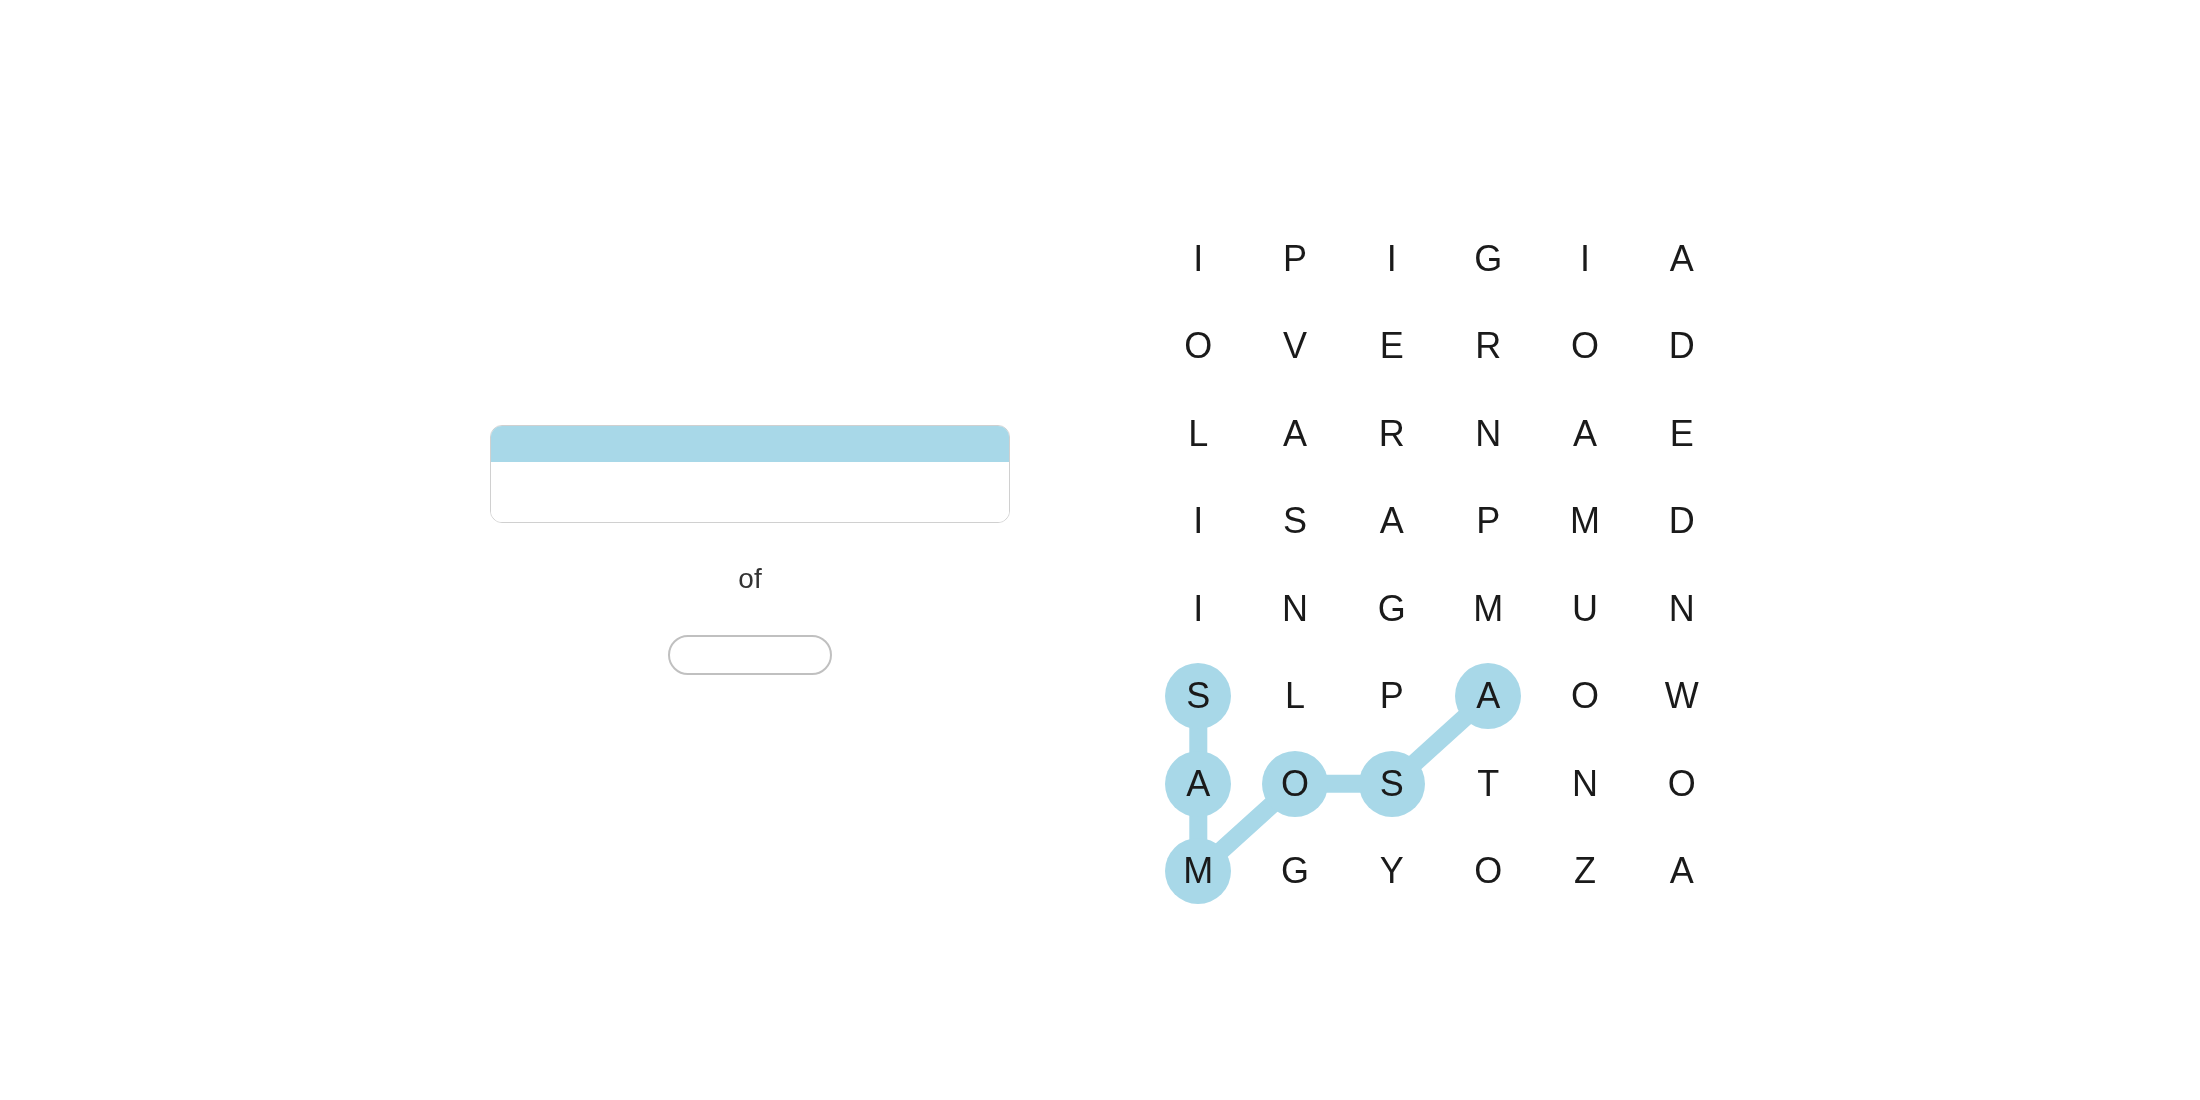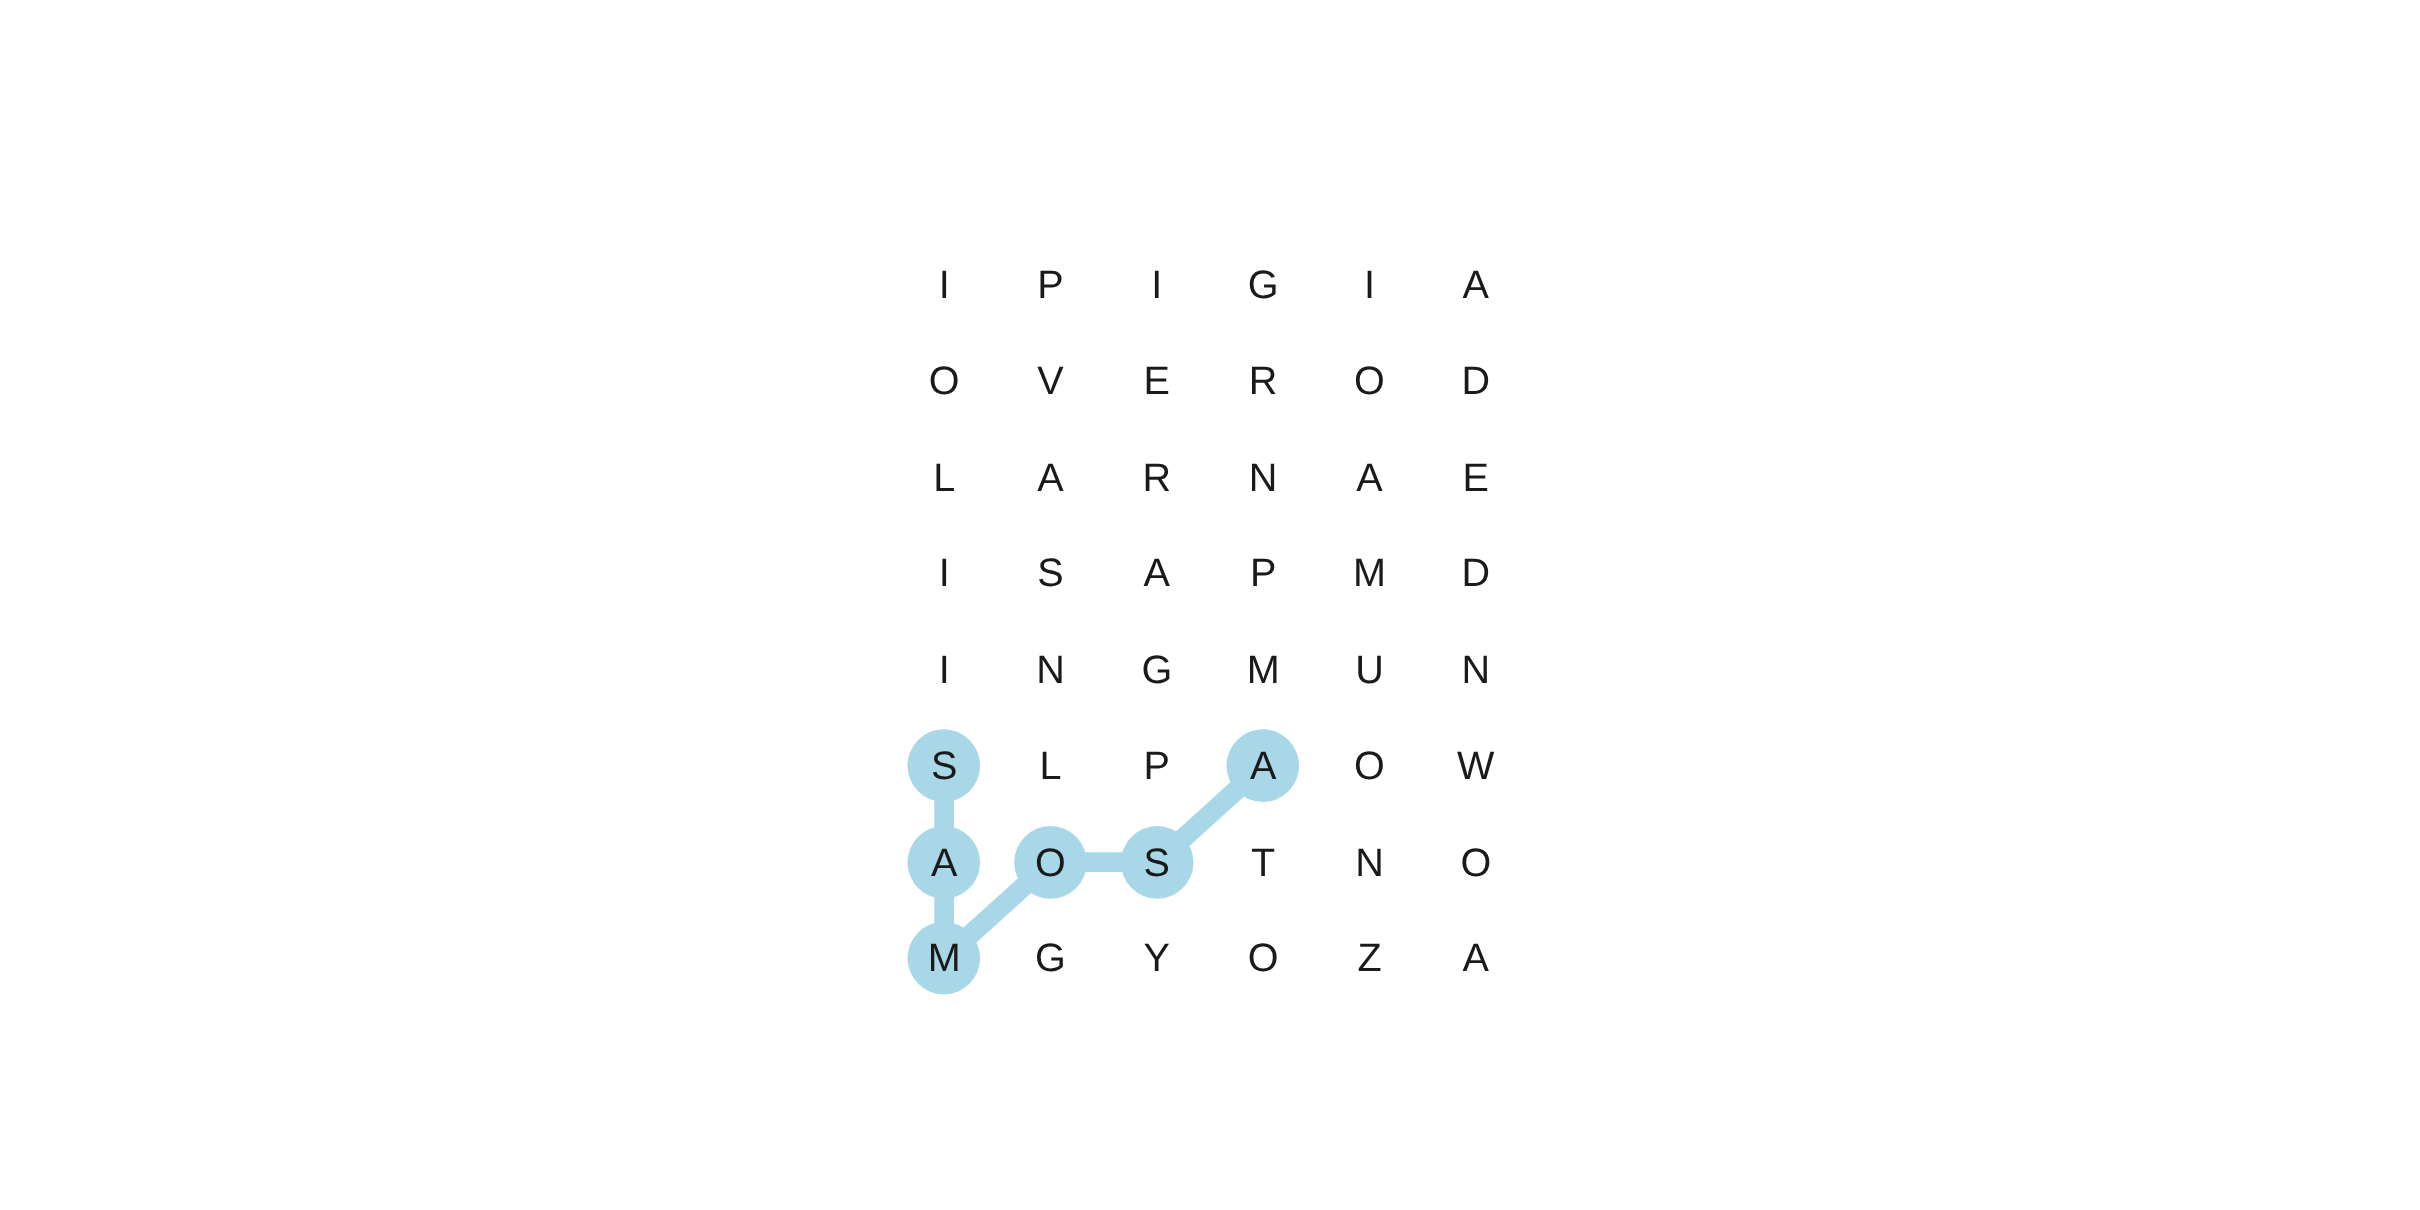--- a/index.html
+++ b/index.html
@@ -156,20 +156,41 @@
       font-size: 36px;
       font-weight: 400;
       color: #1a1a1a;
     }
   </style>
 </head>
 <body>
 
 <div class="main-container">
 
+  <div class="left-panel">
+    <div class="theme-card">
+      <div class="theme-card-header">
+        <span></span>
+      </div>
+      <div class="theme-card-body">
+        <span></span>
+      </div>
+    </div>
+
+    <div class="found-text">
+      <span class="bold"></span>
+      <span> of </span>
+      <span class="bold"></span>
+      <span></span>
+    </div>
+
+    <button class="hint-button">
+      <span></span>
+    </button>
+  </div>
 
   <div class="right-panel">
     <div class="puzzle-title"></div>
 
     <div class="grid-container">
 
       <svg class="grid-svg" viewBox="0 0 580 700" xmlns="http://www.w3.org/2000/svg">
 
         <line x1="48.3" y1="481.25" x2="48.3" y2="568.75" stroke="#a8d8e8" stroke-width="18" stroke-linecap="round"></line>
         <line x1="48.3" y1="568.75" x2="48.3" y2="656.25" stroke="#a8d8e8" stroke-width="18" stroke-linecap="round"></line>

